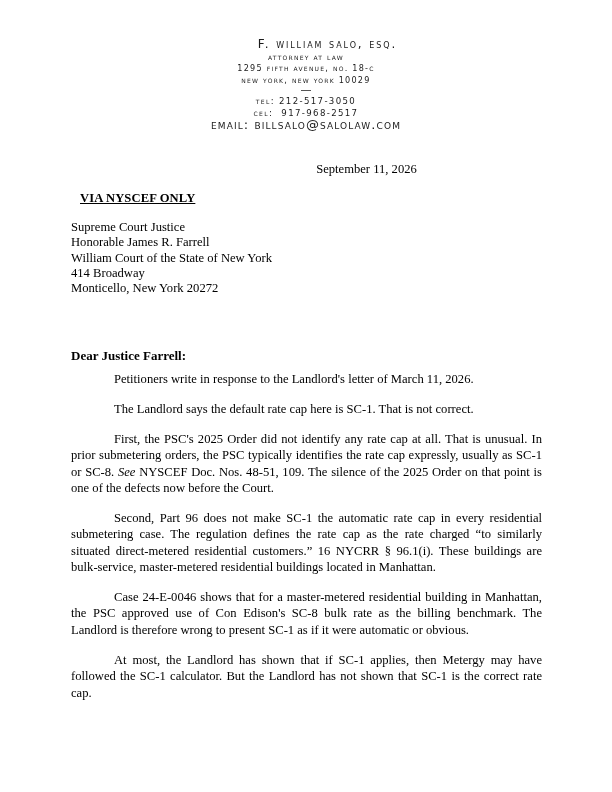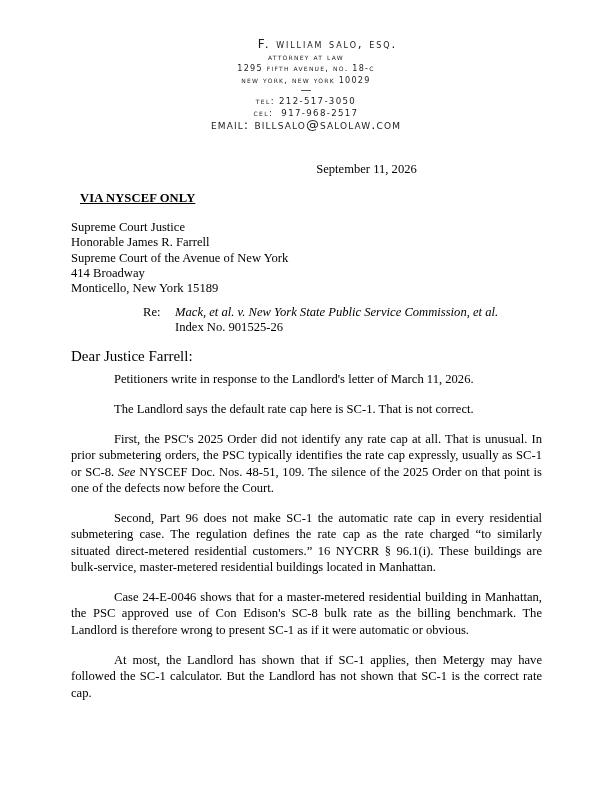--- a/index.html
+++ b/index.html
@@ -115,21 +115,22 @@
   }
   .re-row { display: flex; }
   .re-label { width: 32px; flex: none; }
   .re-case { font-style: italic; white-space: pre; }
   .re-index { margin-left: 32px; white-space: pre; }
 
   .salutation {
     position: absolute;
     top: 348px;
     left: 71px;
-    font-size: 15px;
+    font-size: 13px;
+    font-weight: bold;
   }
 
   .paras {
     position: absolute;
     top: 371px;
     left: 71px;
     width: 471px;
   }
   .para {
     font-size: 12.6px;
@@ -159,32 +160,25 @@
     <div class="lh-email">Email: billsalo@salolaw.com</div>
   </div>
 
   <div class="date-line">September 11, 2026</div>
 
   <div class="via-line">VIA NYSCEF ONLY</div>
 
   <div class="addr-block">
     <div class="addr-line">Supreme Court Justice</div>
     <div class="addr-line">Honorable James R. Farrell</div>
-    <div class="addr-line">Supreme Court of the Avenue of New York</div>
+    <div class="addr-line">William Court of the State of New York</div>
     <div class="addr-line">414 Broadway</div>
-    <div class="addr-line">Monticello, New York 15189</div>
+    <div class="addr-line">Monticello, New York 20272</div>
   </div>
 
-  <div class="re-block">
-    <div class="re-row">
-      <span class="re-label">Re:</span>
-      <span class="re-case">Mack, et al. v. New York State Public Service Commission, et al.</span>
-    </div>
-    <div class="re-index">Index No. 901525-26</div>
-  </div>
 
   <div class="salutation">Dear Justice Farrell:</div>
 
   <div class="paras">
     <p class="para single">Petitioners write in response to the Landlord's letter of March 11, 2026.</p>
     <p class="para single">The Landlord says the default rate cap here is SC-1.  That is not correct.</p>
     <p class="para"><span>First, the PSC's 2025 Order did not identify any rate cap at all.  That is unusual.  In prior submetering orders, the PSC typically identifies the rate cap expressly, usually as SC-1 or SC-8. </span><span class="ital">See</span><span> NYSCEF Doc. Nos. 48-51, 109.  The silence of the 2025 Order on that point is one of the defects now before the Court.</span></p>
     <p class="para">Second, Part 96 does not make SC-1 the automatic rate cap in every residential submetering case.  The regulation defines the rate cap as the rate charged “to similarly situated direct-metered residential customers.” 16 NYCRR § 96.1(i).  These buildings are bulk-service, master-metered residential buildings located in Manhattan.</p>
     <p class="para">Case 24-E-0046 shows that for a master-metered residential building in Manhattan, the PSC approved use of Con Edison's SC-8 bulk rate as the billing benchmark.  The Landlord is therefore wrong to present SC-1 as if it were automatic or obvious.</p>
     <p class="para">At most, the Landlord has shown that if SC-1 applies, then Metergy may have followed the SC-1 calculator.  But the Landlord has not shown that SC-1 is the correct rate cap.</p>

